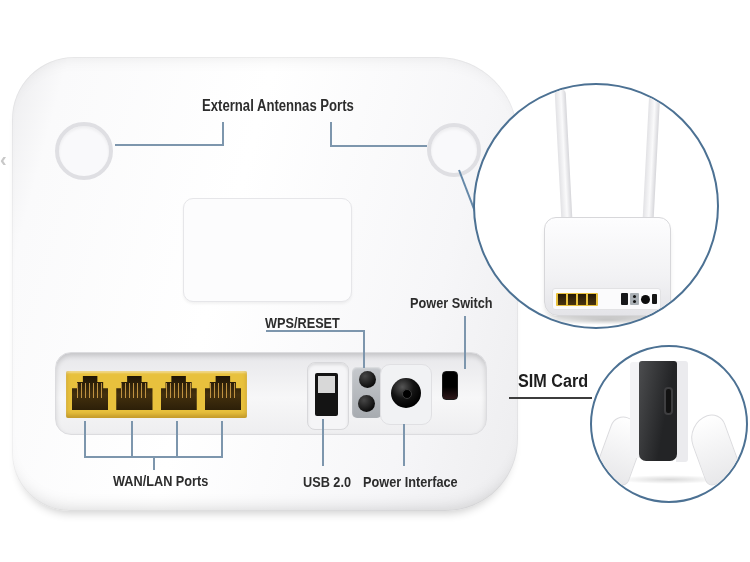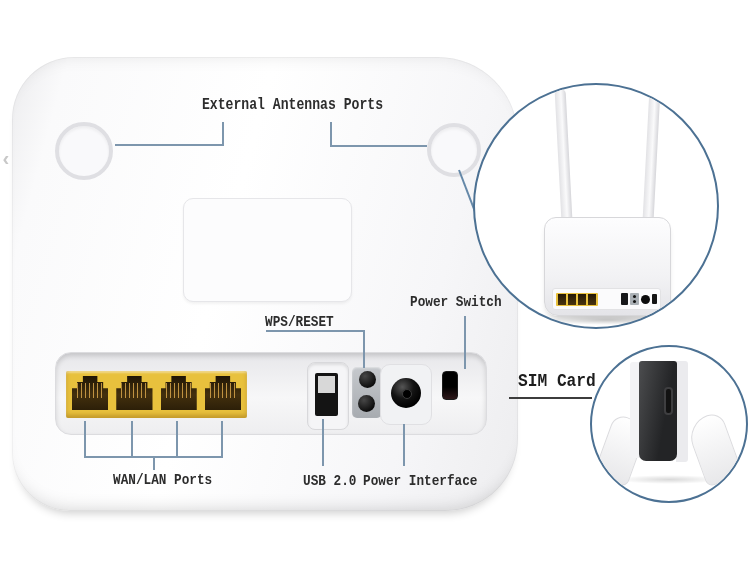--- a/index.html
+++ b/index.html
@@ -1,18 +1,18 @@
 <!DOCTYPE html>
 <html><head>
 <meta charset="utf-8">
 <style>
   html,body{margin:0;padding:0;background:#fff;}
   #stage{
     position:relative;width:750px;height:562px;background:#ffffff;
-    overflow:hidden;font-family:Liberation Mono, monospace;
+    overflow:hidden;font-family:Liberation Sans, sans-serif;
   }
   
   .router-body{
     position:absolute;left:12px;top:57px;width:506px;height:454px;
     border-radius:62px 80px 72px 58px;
     background:linear-gradient(105deg,#ececee 0%,#fafafb 9%,#ffffff 42%,#f6f6f8 78%,#ededef 100%);
     box-shadow:inset 0 0 0 1px rgba(0,0,0,0.035), inset 0 -14px 18px -14px rgba(0,0,0,0.18),
                inset 0 14px 18px -16px rgba(0,0,0,0.10), 0 8px 10px -6px rgba(0,0,0,0.20);
   }
   .ant-circle{

